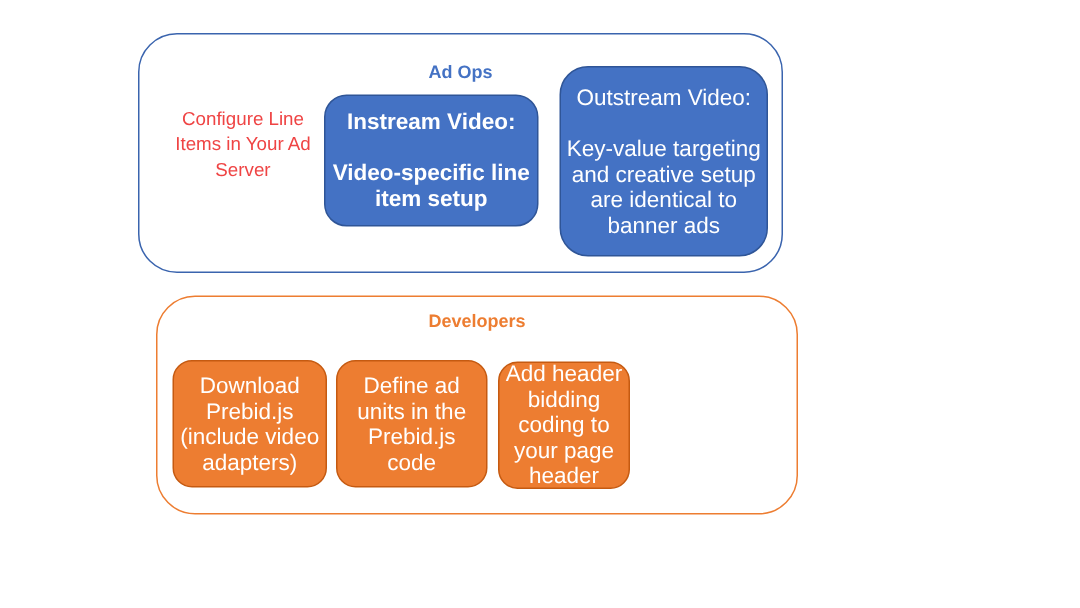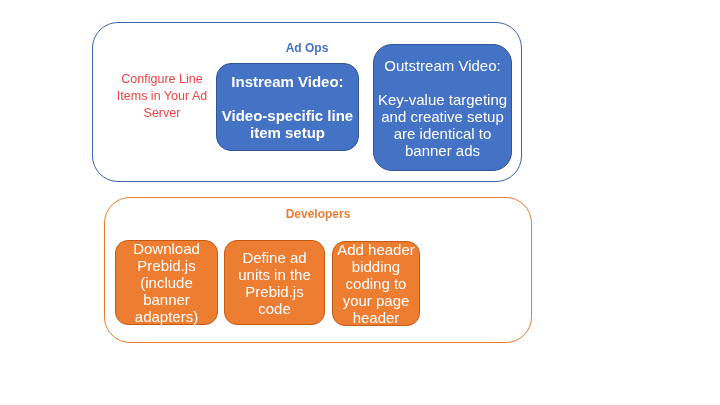--- a/index.html
+++ b/index.html
@@ -106,21 +106,21 @@
 banner ads</div>
     </div>
   </div>
 
   <div class="group devs">
     <div class="group-title">Developers</div>
 
     <div class="node orange dev1">
       <div class="node-text">Download
 Prebid.js
-(include banner
+(include video
 adapters)</div>
     </div>
 
     <div class="node orange dev2">
       <div class="node-text">Define ad
 units in the
 Prebid.js
 code</div>
     </div>
 

